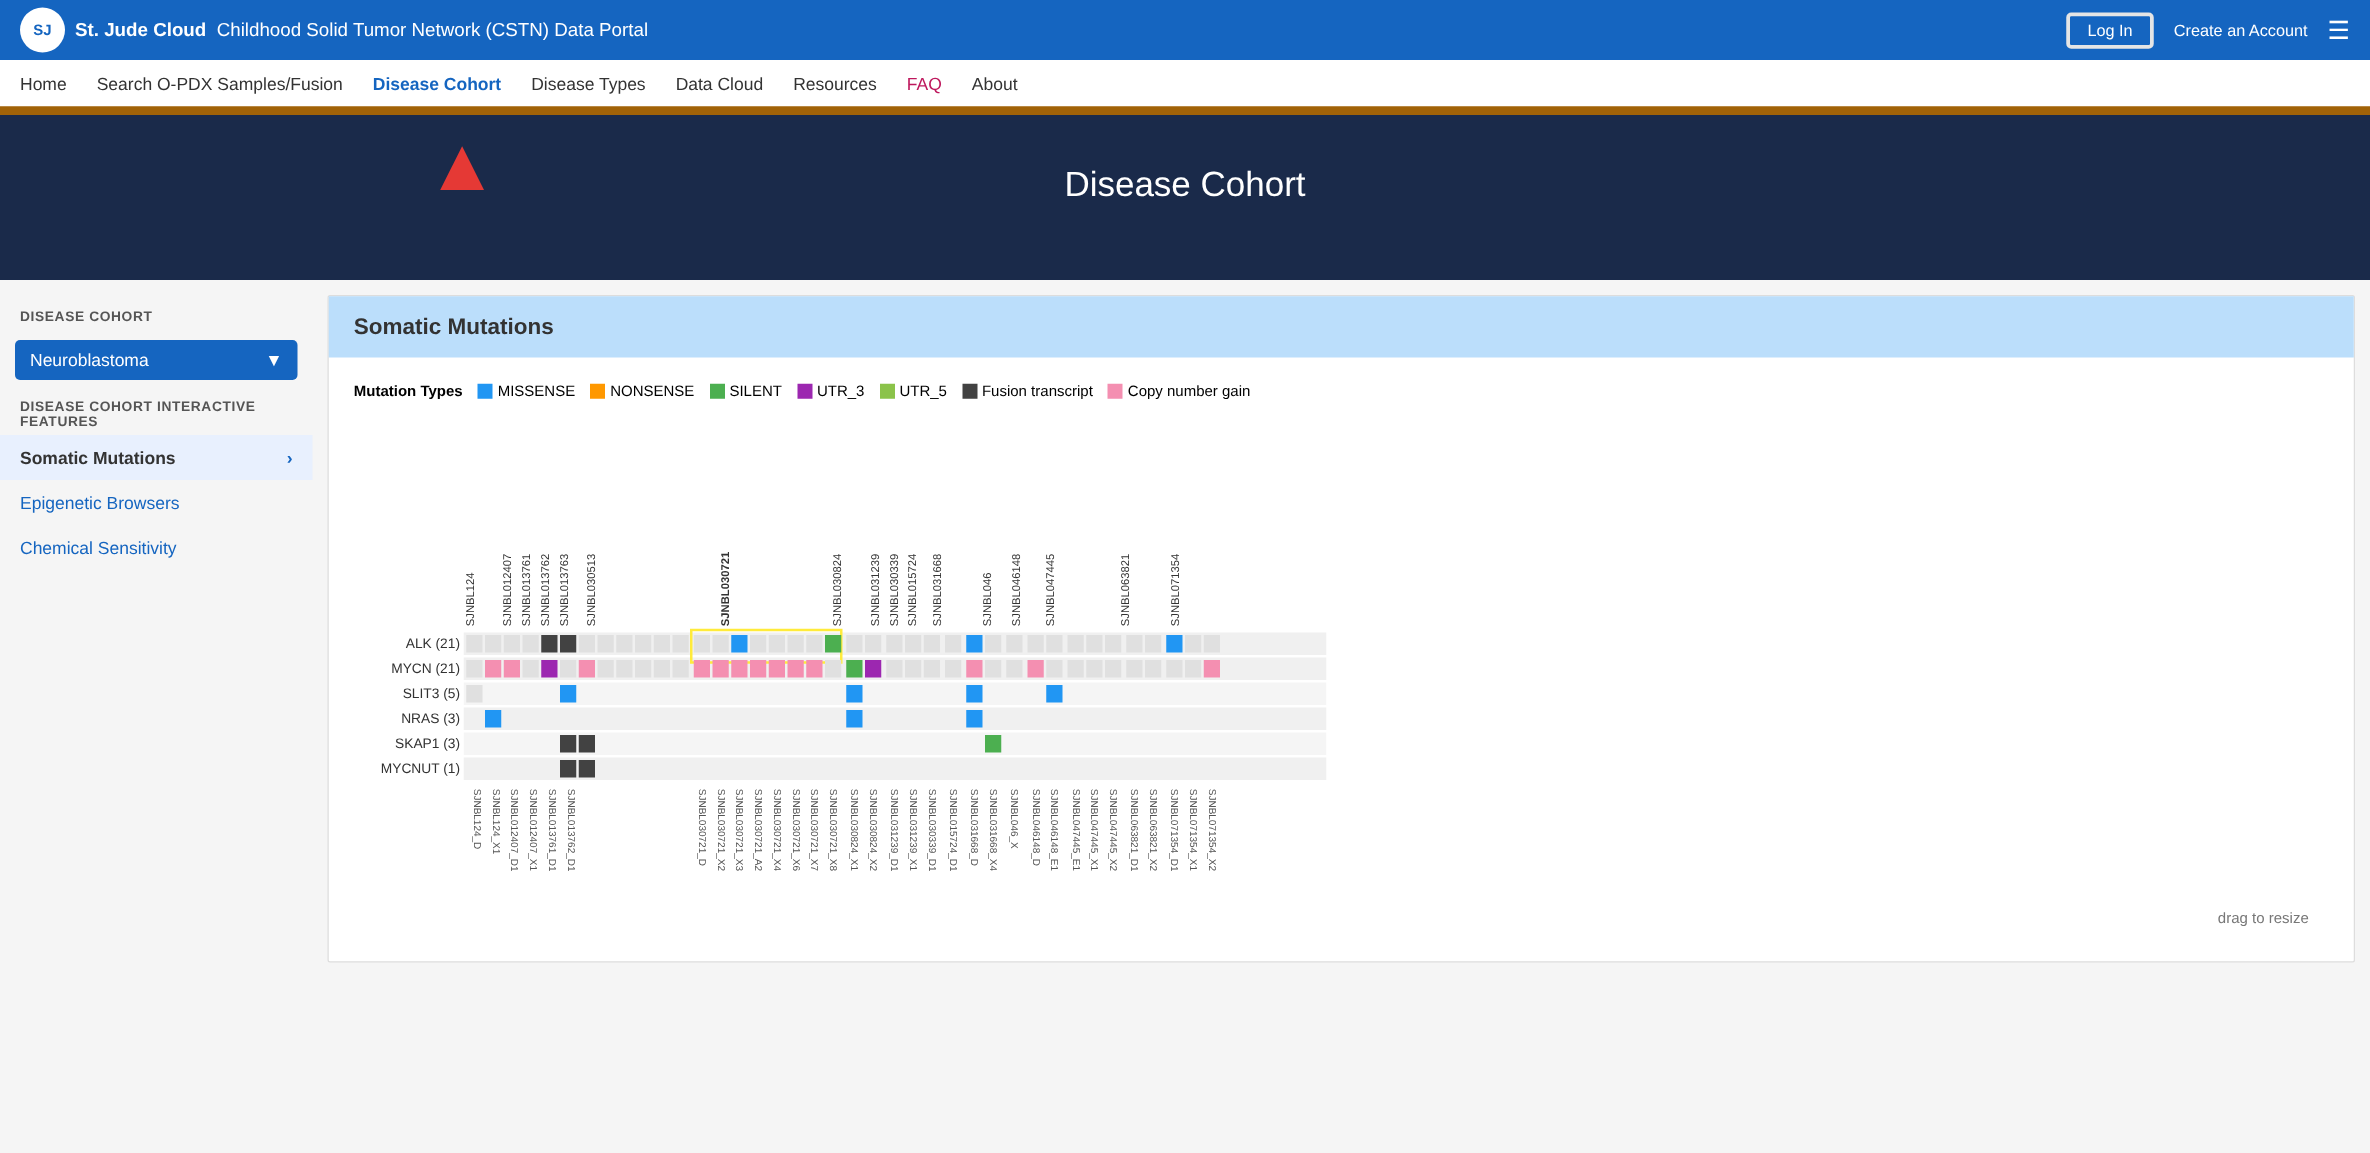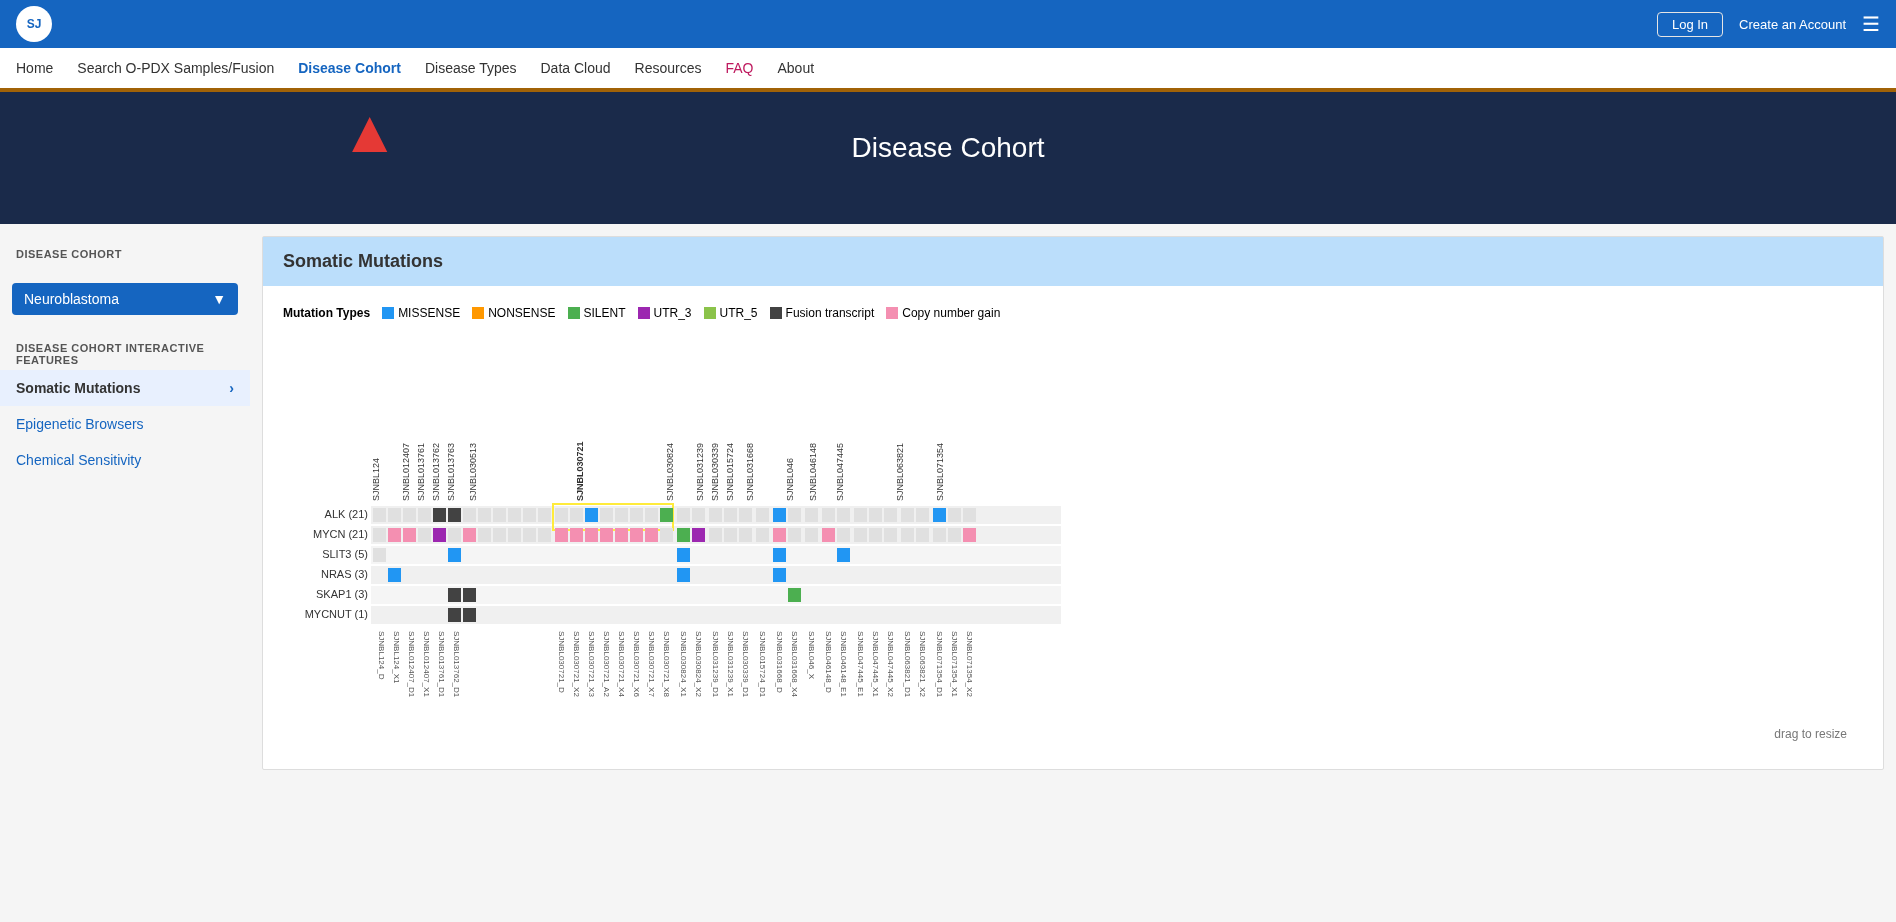--- a/index.html
+++ b/index.html
@@ -20,34 +20,34 @@
       width: 36px; height: 36px;
       background: white;
       border-radius: 50%;
       display: flex; align-items: center; justify-content: center;
       color: #1565c0; font-weight: bold; font-size: 12px;
     }
     .top-bar-title { font-size: 15px; }
     .top-bar-title strong { font-weight: bold; }
     .top-bar-right { display: flex; align-items: center; gap: 16px; }
     .login-btn {
-      border: 1px solid #e5e5e5; color: white; background: transparent;
+      border: 3px solid #e5e5e5; color: white; background: transparent;
       padding: 4px 14px; border-radius: 4px; cursor: pointer; font-size: 13px;
     }
     .create-account { color: white; font-size: 13px; cursor: pointer; }
     .hamburger { color: white; font-size: 20px; cursor: pointer; }
 
     
     .nav-bar {
       background: white;
       display: flex;
       align-items: center;
       padding: 0 16px;
       height: 44px;
-      border-bottom: 4px solid #a16207;
+      border-bottom: 7px solid #a16207;
       gap: 24px;
     }
     .nav-item {
       font-size: 14px; color: #333; cursor: pointer; padding: 4px 0;
       text-decoration: none;
     }
     .nav-item.active { color: #1565c0; font-weight: bold; }
 
     
     .hero-banner {
@@ -82,21 +82,21 @@
       padding: 16px 0;
     }
     .sidebar-section-title {
       font-size: 11px;
       font-weight: bold;
       color: #555;
       padding: 8px 16px 4px;
       letter-spacing: 0.5px;
     }
     .sidebar-dropdown {
-      margin: 19px 12px;
+      margin: 8px 12px;
       background: #1565c0;
       color: white;
       border: none;
       border-radius: 4px;
       padding: 8px 12px;
       font-size: 14px;
       width: calc(100% - 24px);
       cursor: pointer;
       display: flex;
       justify-content: space-between;
@@ -172,20 +172,24 @@
     }
   </style>
 </head>
 <body>
 
 <div class="top-bar">
   <div class="top-bar-left">
     <div class="top-bar-logo">
       <span>SJ</span>
     </div>
+    <span class="top-bar-title">
+      <strong>St. Jude Cloud</strong>
+      &nbsp;<span>Childhood Solid Tumor Network (CSTN) Data Portal</span>
+    </span>
   </div>
   <div class="top-bar-right">
     <button class="login-btn">Log In</button>
     <span class="create-account">Create an Account</span>
     <span class="hamburger">☰</span>
   </div>
 </div>
 
 <nav class="nav-bar">
   <a class="nav-item">Home</a>

